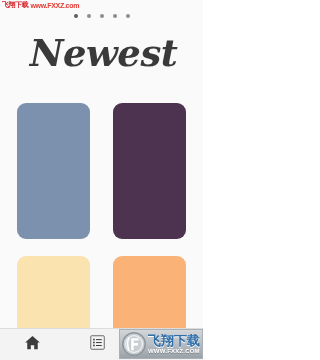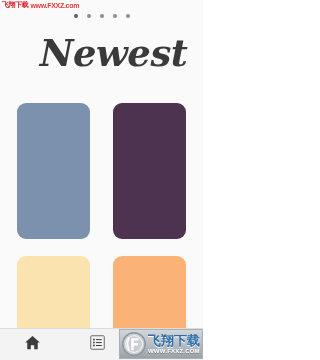--- a/index.html
+++ b/index.html
@@ -68,21 +68,21 @@
     background: #5d5d5d;
   }
   #pager-dots .dot.inactive {
     background: #8d8d8d;
   }
 
   
   #page-title {
     position: absolute;
     top: 30px;
-    left: 12px;
+    left: 2px;
     width: 203px;
     text-align: center;
     font-family: "DejaVu Serif", serif;
     font-style: italic;
     font-weight: bold;
     font-size: 37px;
     line-height: 46px;
     color: #3a3a3a;
     letter-spacing: -0.5px;
     z-index: 15;

